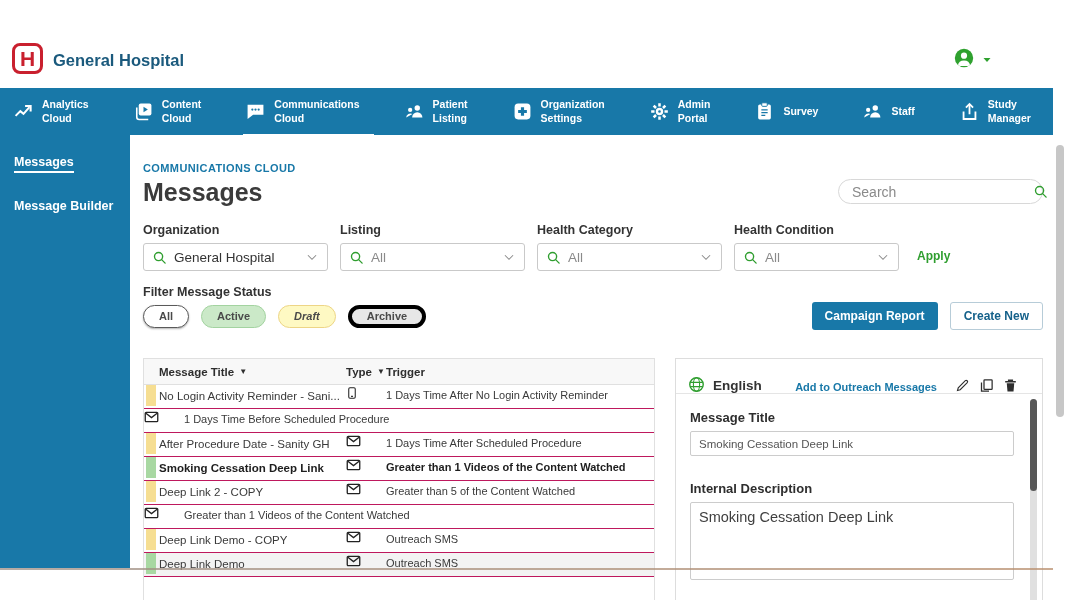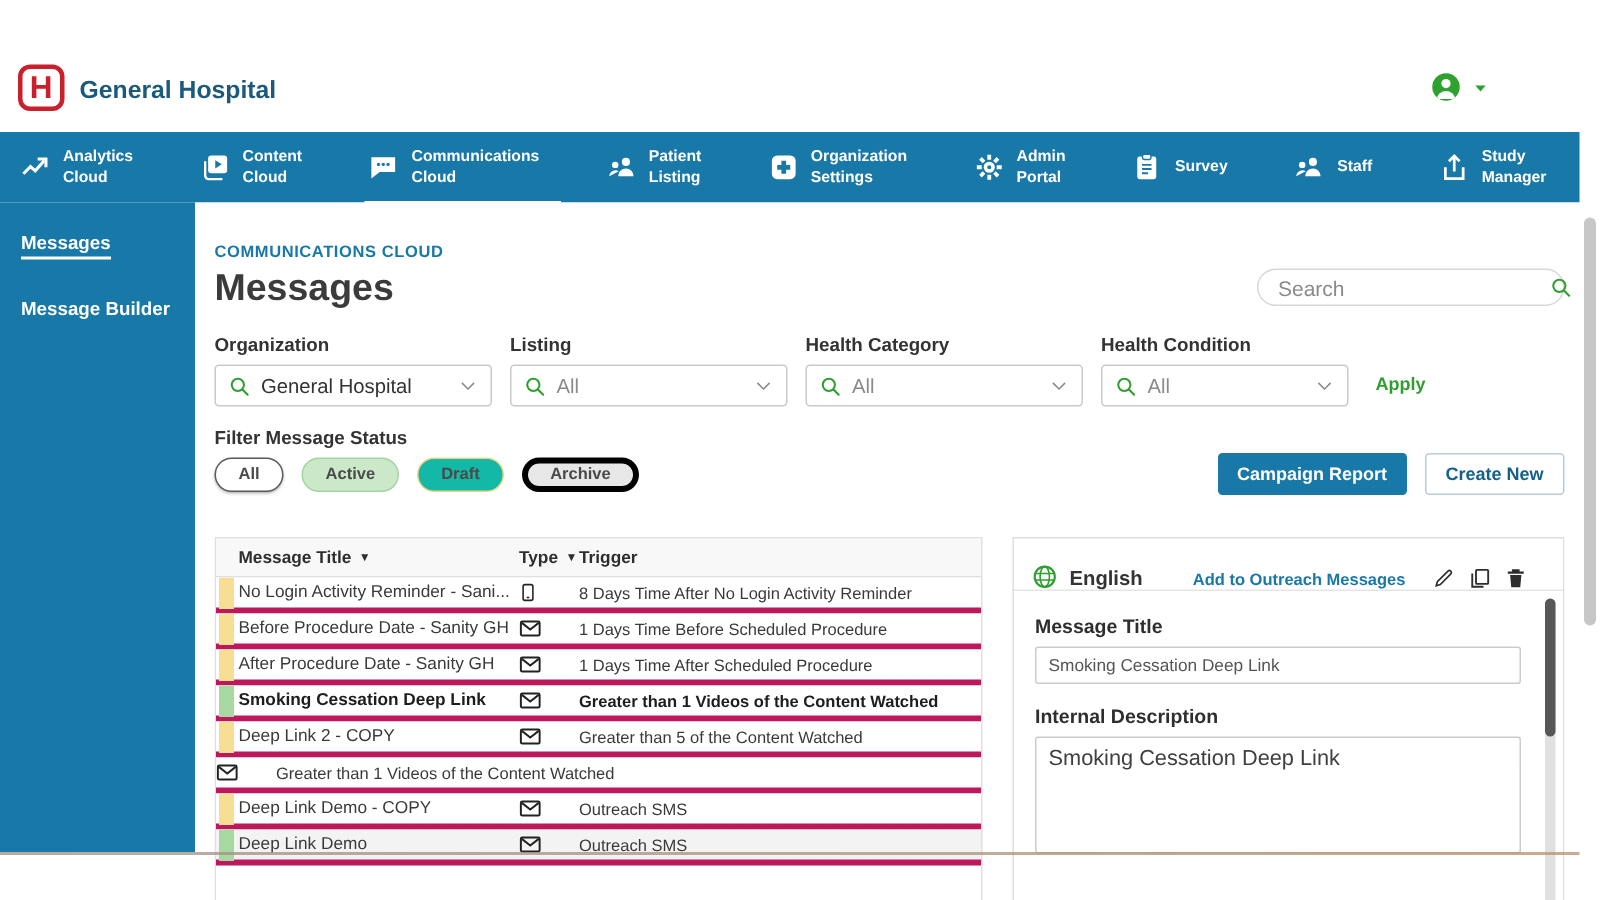--- a/index.html
+++ b/index.html
@@ -59,36 +59,36 @@
   .apply-link { font-size:12px; font-weight:700; color:#2F9E2F; margin:0 0 8px 6px; cursor:pointer; }
 
   .status-label { position:absolute; top:150px; left:13px; font-size:12.5px; font-weight:700; color:#333; }
   .status-row { position:absolute; top:167px; left:13px; right:10px; height:28px;
     display:flex; align-items:center; gap:12px; }
   .pill { height:23px; border-radius:12px; padding:0 15px; font-size:11px; font-weight:700;
     color:#4a4a4a; background:#fff; display:flex; align-items:center; cursor:pointer;
     font-family:"Liberation Sans",sans-serif; }
   .pill--all { border:1.5px solid #5a5a5a; box-shadow:0 1px 2px rgba(0,0,0,.3); }
   .pill--active { background:#CBE9C8; border:1px solid #A3D3A0; }
-  .pill--draft { background:#14b8a6; border:1px solid #EDD586; }
+  .pill--draft { background:#fef9c3; border:1px solid #EDD586;font-style:italic; }
   .pill--archive { background:#E7E7E7; border:4px solid #000000; }
   .btn-primary { margin-left:auto; height:28px; padding:0 13px; background:#1878A8; color:#fff;
     border:none; border-radius:3px; font-size:12px; font-weight:700; cursor:pointer;
     font-family:"Liberation Sans",sans-serif; }
   .btn-secondary { height:28px; padding:0 13px; background:#fff; color:#15618a;
     border:1px solid #b7ccd8; border-radius:3px; font-size:12px; font-weight:700; cursor:pointer;
     font-family:"Liberation Sans",sans-serif; }
 
   
   .content-row { position:absolute; top:223px; left:13px; right:10px; bottom:0;
     display:flex; gap:20px; overflow:hidden; }
   .msg-table { width:512px; flex:none; border:1px solid #e0e0e0; background:#fff; overflow:hidden; }
   .thead { height:26px; background:#f8f8f8; border-bottom:1px solid #e0e0e0;
     display:flex; align-items:center; font-size:11.5px; font-weight:700; color:#2e2e2e; }
-  .trow { height:24px; display:flex; align-items:center; border-bottom:4px solid #be185d;
+  .trow { height:24px; display:flex; align-items:flex-start; border-bottom:1px solid #be185d;
     background:#fff; cursor:pointer; }
   .trow.shaded { background:#f3f3f3; }
   .c1 { flex:0 0 202px; padding-left:15px; display:flex; align-items:center; overflow:hidden; }
   .c2 { flex:0 0 40px; display:flex; align-items:center; }
   .c3 { flex:1; overflow:hidden; }
   .thead .c1 { padding-left:15px; }
   .sort-caret { font-size:8px; margin-left:5px; color:#2e2e2e; }
   .row-indicator { width:10px; height:21px; flex:none; margin:0 3px 0 -13px; }
   .row-indicator.draft { background:#F6DE92; }
   .row-indicator.active { background:#A8D8A2; }
@@ -397,27 +397,23 @@
             <span class="cell-title">No Login Activity Reminder - Sani...</span>
           </div>
           <div class="c2">
                 <span class="type-icon sms">
                   <svg viewBox="0 0 24 24">
                     <rect x="5.5" y="1.5" width="13" height="21" rx="2.5" fill="none" stroke="currentColor" stroke-width="2.1"></rect>
                     <path d="M10.2 18.7h3.6" stroke="currentColor" stroke-width="2.1"></path>
                   </svg>
                 </span>
               </div>
-          <div class="c3"><span class="cell-trigger">8 Days Time After No Login Activity Reminder</span></div>
+          <div class="c3"><span class="cell-trigger">1 Days Time After No Login Activity Reminder</span></div>
         </div>
             <div class="trow">
-          <div class="c1">
-            <span class="row-indicator draft"></span>
-            <span class="cell-title">Before Procedure Date - Sanity GH</span>
-          </div>
           <div class="c2">
                 <span class="type-icon">
                   <svg viewBox="0 0 24 24">
                     <rect x="2" y="4.5" width="20" height="15" rx="1.5" fill="none" stroke="currentColor" stroke-width="2.1"></rect>
                     <path d="M3 6l9 7 9-7" fill="none" stroke="currentColor" stroke-width="2.1"></path>
                   </svg>
                 </span>
               </div>
           <div class="c3"><span class="cell-trigger">1 Days Time Before Scheduled Procedure</span></div>
         </div>
@@ -537,21 +533,21 @@
                 <svg viewBox="0 0 24 24">
                   <path d="M3.5 6h17M9 6V3.5h6V6" stroke="currentColor" stroke-width="2.2"></path>
                   <path d="M6 8.5h12l-1.2 13H7.2z" fill="currentColor"></path>
                 </svg>
               </span>
             </span>
         </div>
         <div class="panel-body">
           <div class="field-label">Message Title</div>
           <input class="field-input" value="Smoking Cessation Deep Link" style="">
-          <div class="field-label" style="margin-top:14px;">Internal Description</div>
+          <div class="field-label" style="margin-top:25px;">Internal Description</div>
           <textarea class="field-textarea" style="">Smoking Cessation Deep Link</textarea>
         </div>
         <div class="panel-track"></div>
         <div class="panel-thumb"></div>
       </div>
 
     </div>
   </main>
 
   <div class="app-bottom-edge"></div>

